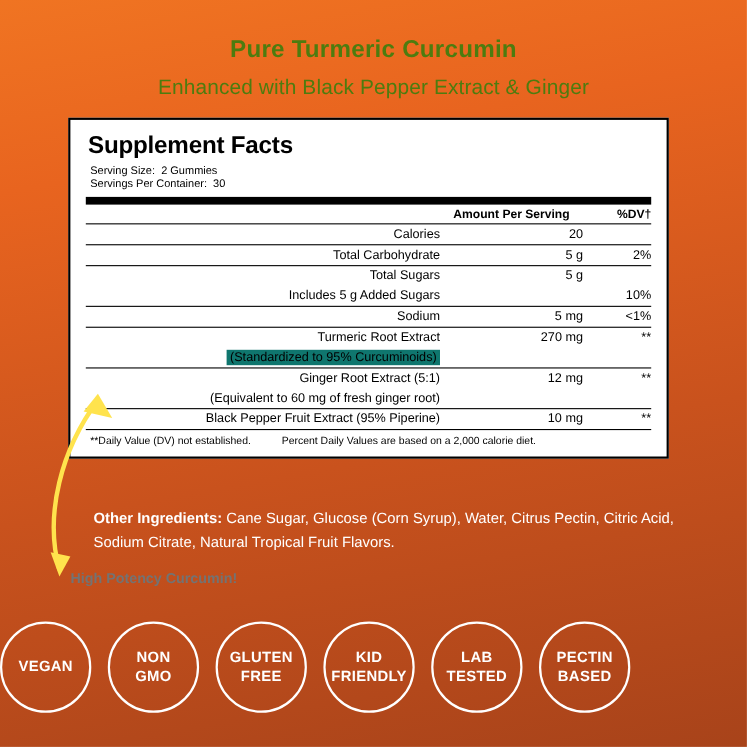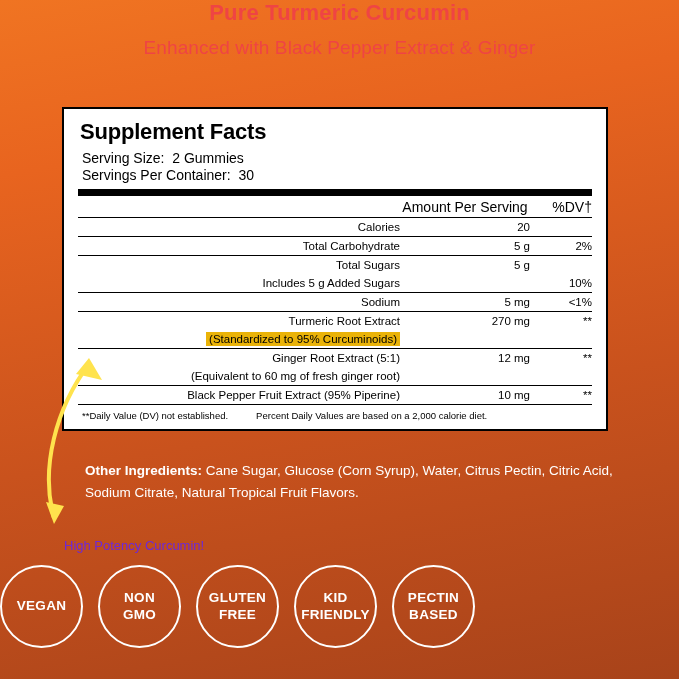--- a/index.html
+++ b/index.html
@@ -10,23 +10,23 @@
     width: 679px;
     height: 679px;
     font-family: "Liberation Sans", sans-serif;
     background: linear-gradient(170deg, #f07422 0%, #e8641f 22%, #c9521d 60%, #a8431a 100%);
     overflow: hidden;
     position: relative;
   }
 
   
   .header {
-    padding-top: 0;
+    padding-top: 32px;
     text-align: center;
-    color: #ef4444;
+    color: #4d7c0f;
   }
   .header .title {
     font-size: 22px;
     font-weight: bold;
     letter-spacing: 0.2px;
   }
   .header .subtitle {
     font-size: 19px;
     font-weight: normal;
     margin-top: 11px;
@@ -45,51 +45,51 @@
     padding: 9px 14px 6px 14px;
     color: #000;
   }
   .sf-title {
     font-size: 22px;
     font-weight: bold;
     letter-spacing: -0.2px;
     margin: 1px 0 5px 2px;
   }
   .sf-serving {
-    font-size: 14px;
+    font-size: 10px;
     margin: 1px 0 0 4px;
   }
   .rule-thick {
     border-bottom: 7px solid #000;
     margin-top: 6px;
   }
   table.sf {
     width: 100%;
     border-collapse: collapse;
     font-size: 11.5px;
   }
   table.sf td {
     padding: 3px 0 3px 0;
     vertical-align: bottom;
   }
   table.sf tr.hdr td {
-    font-size: 14px;
+    font-size: 11px;
     text-align: right;
     padding-bottom: 2px;
-    font-weight: normal;
+    font-weight: bold;
     margin-top: 44px;
   }
   td.nm { text-align: right; padding-left: 4px; }
   td.amt { text-align: right; width: 130px; }
   td.dv { text-align: right; width: 62px; padding-right: 4px; }
   tr.line td { border-bottom: 1px solid #000; }
   .indent1 { padding-left: 22px; margin-left: 16px; }
   .indent2 { padding-left: 38px; }
   .hl {
-    background: #eab308;
+    background: #0f766e;
     padding: 1px 3px;
   }
   .footnote {
     font-size: 9.5px;
     padding: 5px 4px 2px 4px;
     display: flex;
     gap: 28px;
   }
 
   
@@ -101,24 +101,24 @@
     color: #ffffff;
     font-size: 13.5px;
     line-height: 1.65;
   }
   .other b { font-weight: bold; }
 
   
   .callout {
     position: absolute;
     left: 64px;
-    top: 538px;
-    color: #6d28d9;
+    top: 518px;
+    color: #737373;
     font-size: 13px;
-    font-weight: normal;
+    font-weight: bold;
   }
   .arrow-svg {
     position: absolute;
     left: 34px;
     top: 318px;
     width: 90px;
     height: 220px;
   }
 
   
@@ -257,16 +257,20 @@
   </div>
   <div class="badge">
     <span>GLUTEN</span>
     <span>FREE</span>
   </div>
   <div class="badge">
     <span>KID</span>
     <span>FRIENDLY</span>
   </div>
   <div class="badge">
+    <span>LAB</span>
+    <span>TESTED</span>
+  </div>
+  <div class="badge">
     <span>PECTIN</span>
     <span>BASED</span>
   </div>
 </div>
 
 </body></html>

